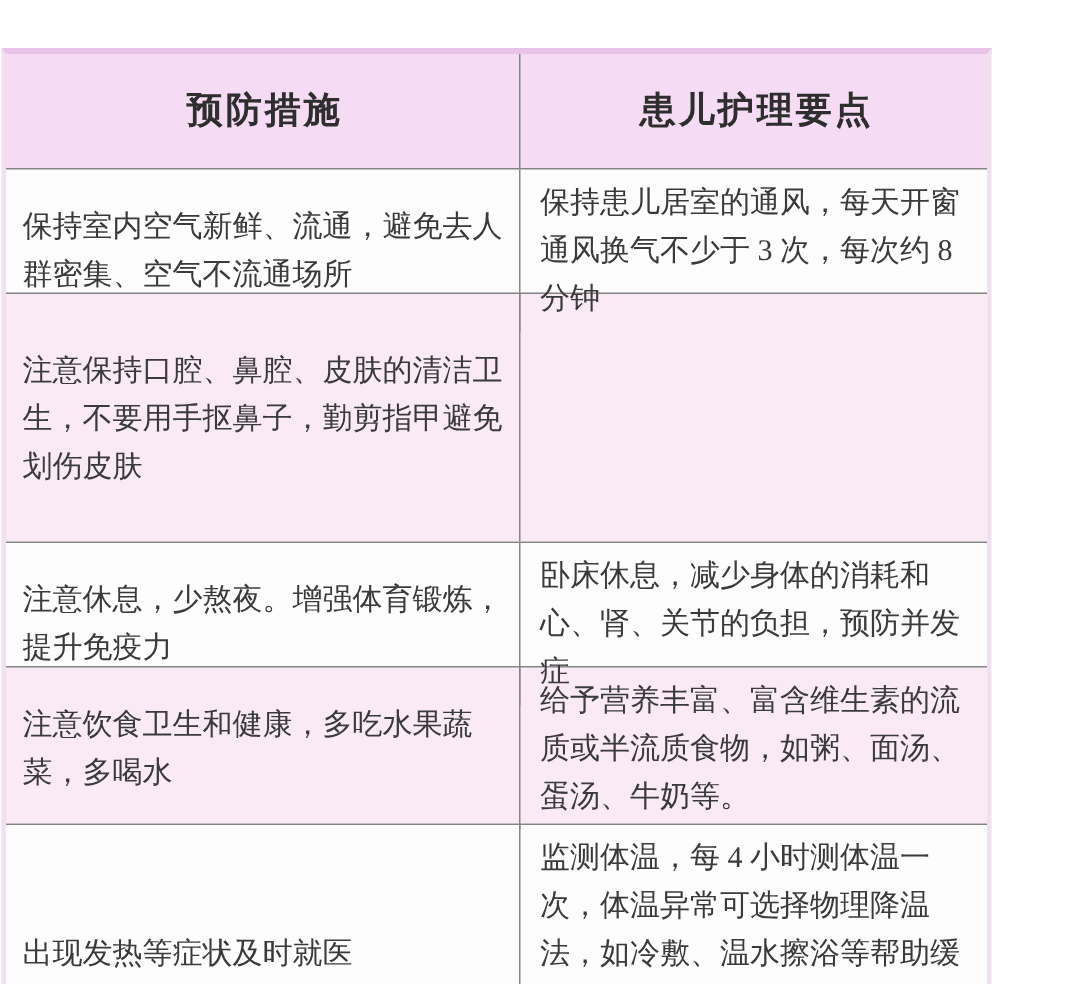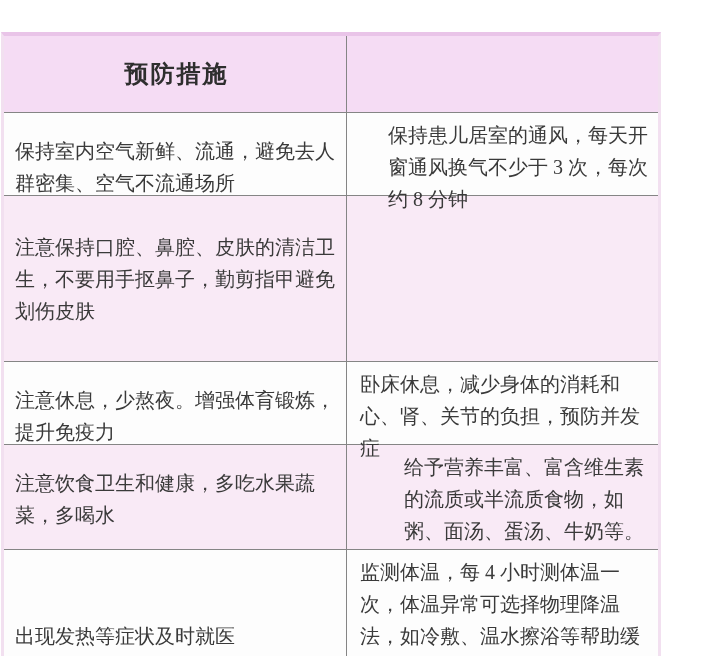--- a/index.html
+++ b/index.html
@@ -59,33 +59,34 @@
   }
   .header-row .cell {
     justify-content: center;
     font-weight: bold;
     font-size: 24px;
     letter-spacing: 2px;
     color: #2e2e2e;
   }
   .row-white { background: #fdfdfd; }
   .row-pink  { background: #f9eaf6; }
-  .r1 { height: 83px; gap: 28px; }
+  .r1 { height: 83px; }
   .r2 { height: 166px; }
   .r3 { height: 83px; font-family: Liberation Serif, serif; }
-  .r4 { height: 105px; gap: 44px; }
+  .r4 { height: 105px; }
   .r5 { height: 130px; }
 </style>
 </head>
 <body>
 
 <div class="care-table">
 
   <div class="t-row header-row">
     <div class="cell left">预防措施</div>
+    <div class="cell right">患儿护理要点</div>
   </div>
 
   <div class="t-row row-white r1">
     <div class="cell left">保持室内空气新鲜、流通，避免去人群密集、空气不流通场所</div>
     <div class="cell right">保持患儿居室的通风，每天开窗通风换气不少于 3 次，每次约 8 分钟</div>
   </div>
 
   <div class="t-row row-pink r2">
     <div class="cell left">注意保持口腔、鼻腔、皮肤的清洁卫生，不要用手抠鼻子，勤剪指甲避免划伤皮肤</div>
   </div>

